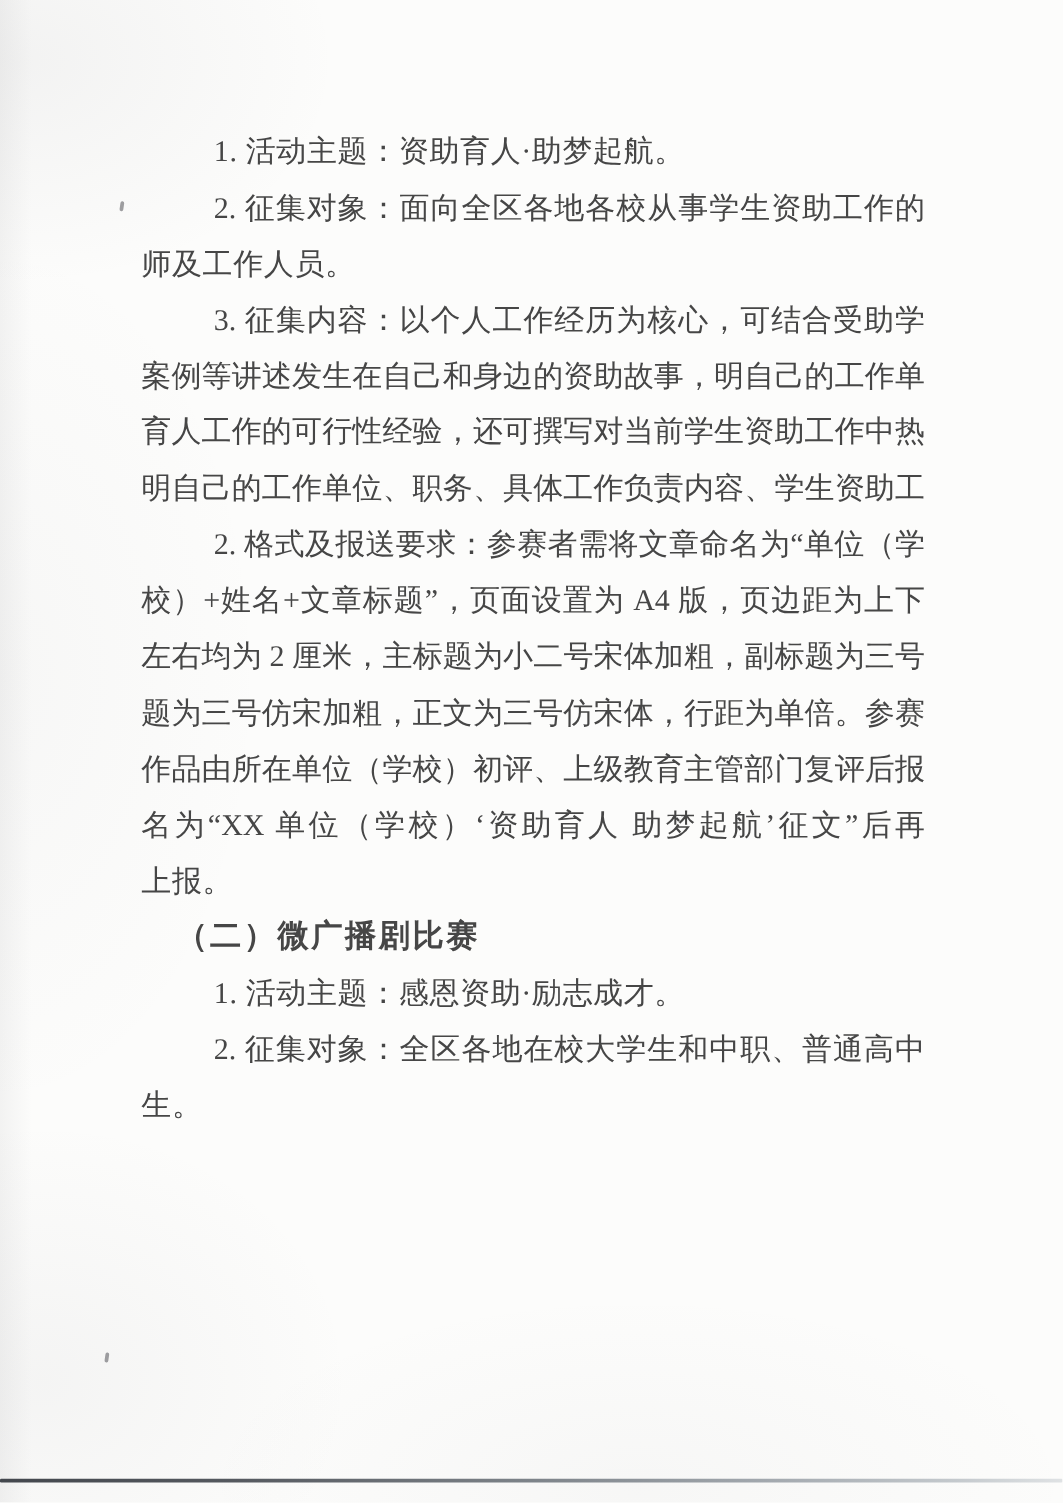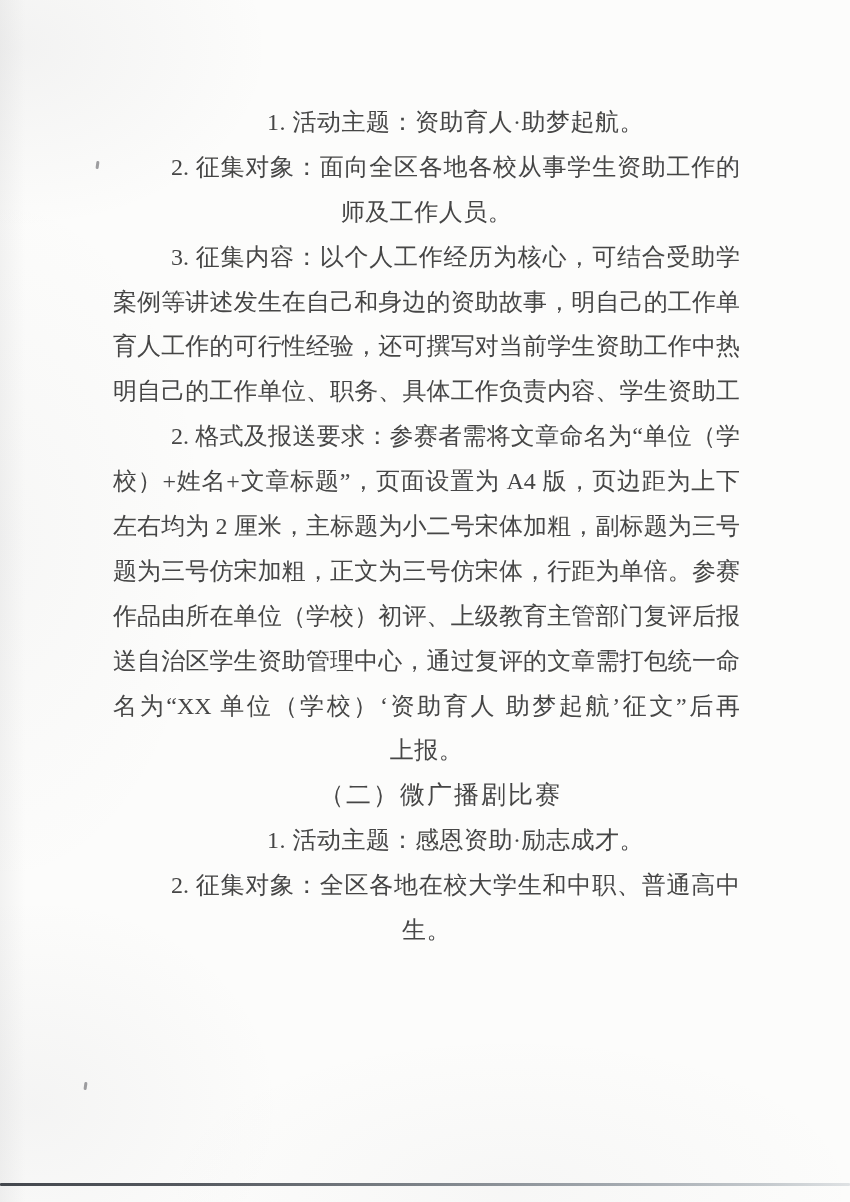--- a/index.html
+++ b/index.html
@@ -31,32 +31,31 @@
     right: 110px;
     top: 100px;
     color: var(--ink, #464646);
   }
   .line {
     height: 44.9px;
     line-height: 44.9px;
     font-size: 24px;
     overflow: hidden;
     letter-spacing: 0.5px;
-    text-align: center;
   }
   .line.just {
     text-align: justify;
     text-align-last: justify;
     letter-spacing: 0;
   }
   .line.ind {
     text-indent: 58px;
   }
   .line.head {
-    font-weight: 400;
+    font-weight: 700;
     text-indent: 28px;
     font-size: 25px;
     letter-spacing: 2px;
   }
   .scanline {
     position: absolute;
     left: 0;
     right: 0;
     top: 1183px;
     height: 3px;
@@ -86,21 +85,20 @@
       <div class="line">师及工作人员。</div>
       <div class="line just ind">3. 征集内容：以个人工作经历为核心，可结合受助学生</div>
       <div class="line just">案例等讲述发生在自己和身边的资助故事，明自己的工作单位</div>
       <div class="line just">育人工作的可行性经验，还可撰写对当前学生资助工作中热</div>
       <div class="line just">明自己的工作单位、职务、具体工作负责内容、学生资助工</div>
       <div class="line just ind">2. 格式及报送要求：参赛者需将文章命名为“单位（学</div>
       <div class="line just">校）+姓名+文章标题”，页面设置为 A4 版，页边距为上下</div>
       <div class="line just">左右均为 2 厘米，主标题为小二号宋体加粗，副标题为三号</div>
       <div class="line just">题为三号仿宋加粗，正文为三号仿宋体，行距为单倍。参赛</div>
       <div class="line just">作品由所在单位（学校）初评、上级教育主管部门复评后报</div>
-      <div class="line just">送自治区学生资助管理中心，通过复评的文章需打包统一命</div>
       <div class="line just">名为“XX 单位（学校）‘资助育人 助梦起航’征文”后再</div>
       <div class="line">上报。</div>
       <div class="line head">（二）微广播剧比赛</div>
       <div class="line ind">1. 活动主题：感恩资助·励志成才。</div>
       <div class="line just ind">2. 征集对象：全区各地在校大学生和中职、普通高中学</div>
       <div class="line">生。</div>
     </div>
   <div class="speck" id="speck-1"></div>
   <div class="speck" id="speck-2"></div>
   <div class="scanline"></div>

